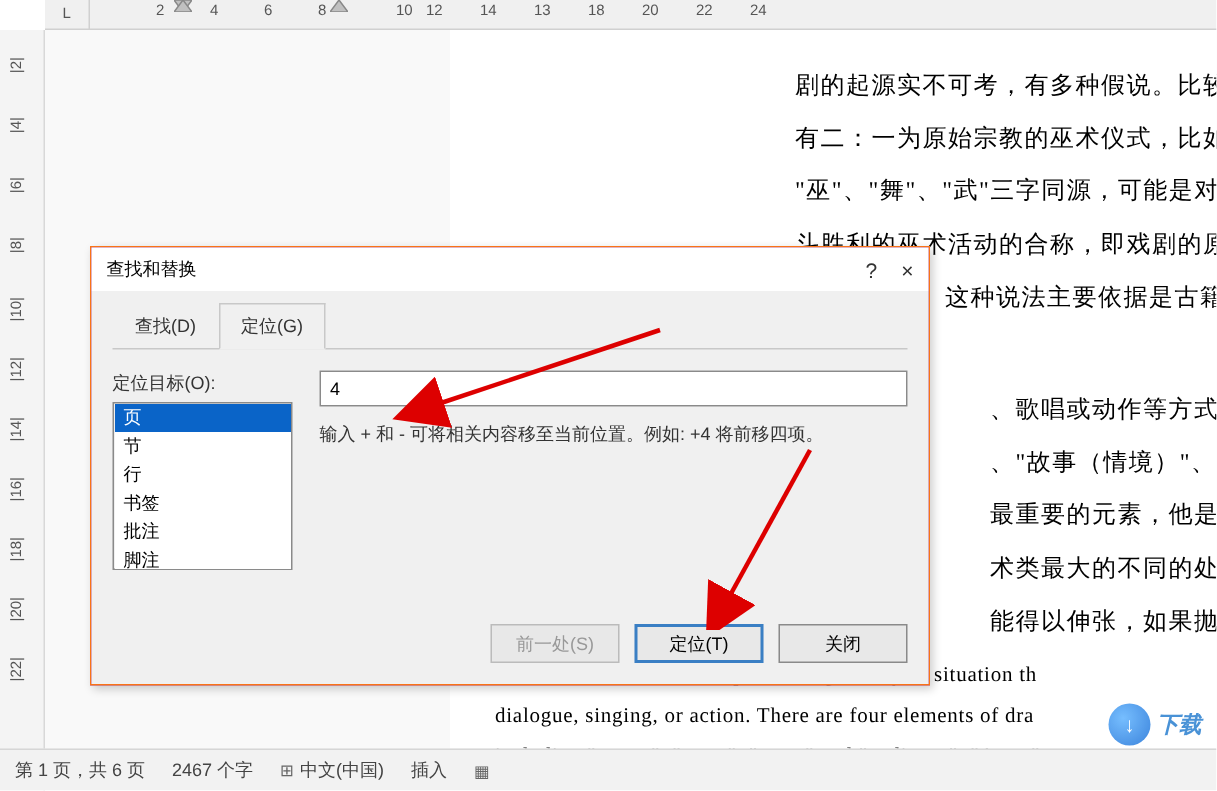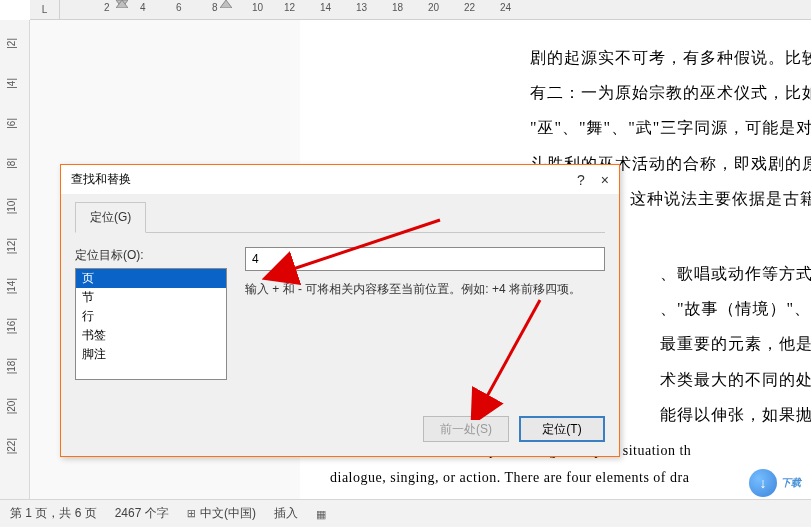--- a/index.html
+++ b/index.html
@@ -28,21 +28,21 @@
 
 .dialog { position: absolute; left: 60px; top: 164px; width: 560px; background: #8b5cf6; border: 1px solid #f97316; box-shadow: 2px 2px 6px rgba(0,0,0,0.2); }
 .dlg-title { display: flex; align-items: center; justify-content: space-between; padding: 6px 10px; background: #fff; font-size: 12px; }
 .dlg-title .right { display: flex; gap: 16px; align-items: center; }
 .dlg-close, .dlg-help { cursor: pointer; font-size: 14px; color: #333; }
 .dlg-body { padding: 8px 14px 14px; background: #f0f0f0; }
 .tabs { display: flex; border-bottom: 1px solid #c8c8c8; margin-bottom: 14px; }
 .tab { padding: 6px 14px; border: 1px solid transparent; border-bottom: none; font-size: 12px; cursor: pointer; color: #333; }
 .tab.active { background: #f0f0f0; border-color: #c8c8c8; border-bottom: 1px solid #f0f0f0; margin-bottom: -1px; }
 .form-row { display: flex; gap: 18px; }
-.col-left { width: 152px; }
+.col-left { width: 120px; }
 .col-right { flex: 1; }
 .lbl { font-size: 12px; color: #333; margin-bottom: 4px; display: block; }
 .listbox { width: 100%; height: 112px; border: 1px solid #8a8a8a; background: #fff; overflow-y: auto; font-size: 12px; }
 .listbox .opt { padding: 1px 6px; cursor: pointer; }
 .listbox .opt.selected { background: #0a64c8; color: #fff; }
 .txt-input { width: 100%; height: 24px; border: 1px solid #8a8a8a; padding: 2px 6px; font-size: 12px; background: #fff; }
 .hint { font-size: 12px; color: #333; margin-top: 10px; }
 .buttons { display: flex; justify-content: flex-end; gap: 10px; margin-top: 36px; }
 .btn { min-width: 86px; height: 26px; border: 1px solid #8a8a8a; background: #e8e8e8; font-size: 12px; cursor: pointer; display: flex; align-items: center; justify-content: center; }
 .btn.disabled { color: #999; border-color: #bbb; cursor: default; }
@@ -51,33 +51,33 @@
 
 .arrow { position: absolute; pointer-events: none; }
 
 
 .statusbar { position: absolute; left: 0; right: 0; bottom: 0; height: 28px; background: #f2f2f2; border-top: 1px solid #d6d6d6; display: flex; align-items: center; padding: 0 10px; font-size: 12px; color: #444; gap: 18px; }
 .status-item .icon { margin-right: 4px; font-size: 11px; color: #666; }
 
 
 .watermark { position: absolute; right: 10px; bottom: 30px; display: flex; align-items: center; gap: 4px; opacity: 0.85; }
 .wm-logo { width: 28px; height: 28px; border-radius: 50%; background: radial-gradient(circle at 35% 35%, #5fb3ff, #1a6fd6); display: flex; align-items: center; justify-content: center; color: #fff; font-size: 14px; }
-.wm-text { font-size: 10px; color: #2a7fd0; font-weight: bold; font-style: italic; }
+.wm-text { font-size: 15px; color: #2a7fd0; font-weight: bold; font-style: italic; }
 </style>
 </head>
 <body>
 
 <div class="h-ruler">
   <div class="corner">L</div>
   <div class="h-ruler-track">
     <span class="h-tick" style="left:44px">2</span>
     <span class="h-tick" style="left:80px">4</span>
     <span class="h-tick" style="left:116px">6</span>
     <span class="h-tick" style="left:152px">8</span>
-    <span class="h-tick" style="left:192px">10</span>
+    <span class="h-tick" style="left:204px">10</span>
     <span class="h-tick" style="left:224px">12</span>
     <span class="h-tick" style="left:260px">14</span>
     <span class="h-tick" style="left:296px">13</span>
     <span class="h-tick" style="left:332px">18</span>
     <span class="h-tick" style="left:368px">20</span>
     <span class="h-tick" style="left:404px">22</span>
     <span class="h-tick" style="left:440px">24</span>
 
     <div class="h-marker" style="left:56px;top:0">
       <svg width="12" height="8">
@@ -138,41 +138,44 @@
 <div class="dialog">
   <div class="dlg-title">
     <span>查找和替换</span>
     <div class="right">
       <span class="dlg-help">?</span>
       <span class="dlg-close">×</span>
     </div>
   </div>
   <div class="dlg-body">
     <div class="tabs">
+      <div class="tab"><span>查找(D)</span></div>
       <div class="tab active"><span>定位(G)</span></div>
     </div>
     <div class="form-row">
       <div class="col-left">
         <span class="lbl">定位目标(O):</span>
         <div class="listbox">
           <div class="opt selected">页</div>
           <div class="opt">节</div>
           <div class="opt">行</div>
           <div class="opt">书签</div>
+          <div class="opt">批注</div>
           <div class="opt">脚注</div>
         </div>
       </div>
       <div class="col-right">
         <input class="txt-input" value="4" style="">
         <div class="hint">输入 + 和 - 可将相关内容移至当前位置。例如: +4 将前移四项。</div>
       </div>
     </div>
     <div class="buttons">
       <div class="btn disabled">前一处(S)</div>
       <div class="btn primary">定位(T)</div>
+      <div class="btn">关闭</div>
     </div>
   </div>
 </div>
 
 <svg class="arrow" style="left:260px;top:210px" width="200" height="80">
   <defs>
       <marker id="ah1" markerWidth="12" markerHeight="12" refX="2" refY="6" orient="auto">
         <polygon points="0,0 12,6 0,12" fill="#d00"></polygon>
       </marker>
     </defs>

